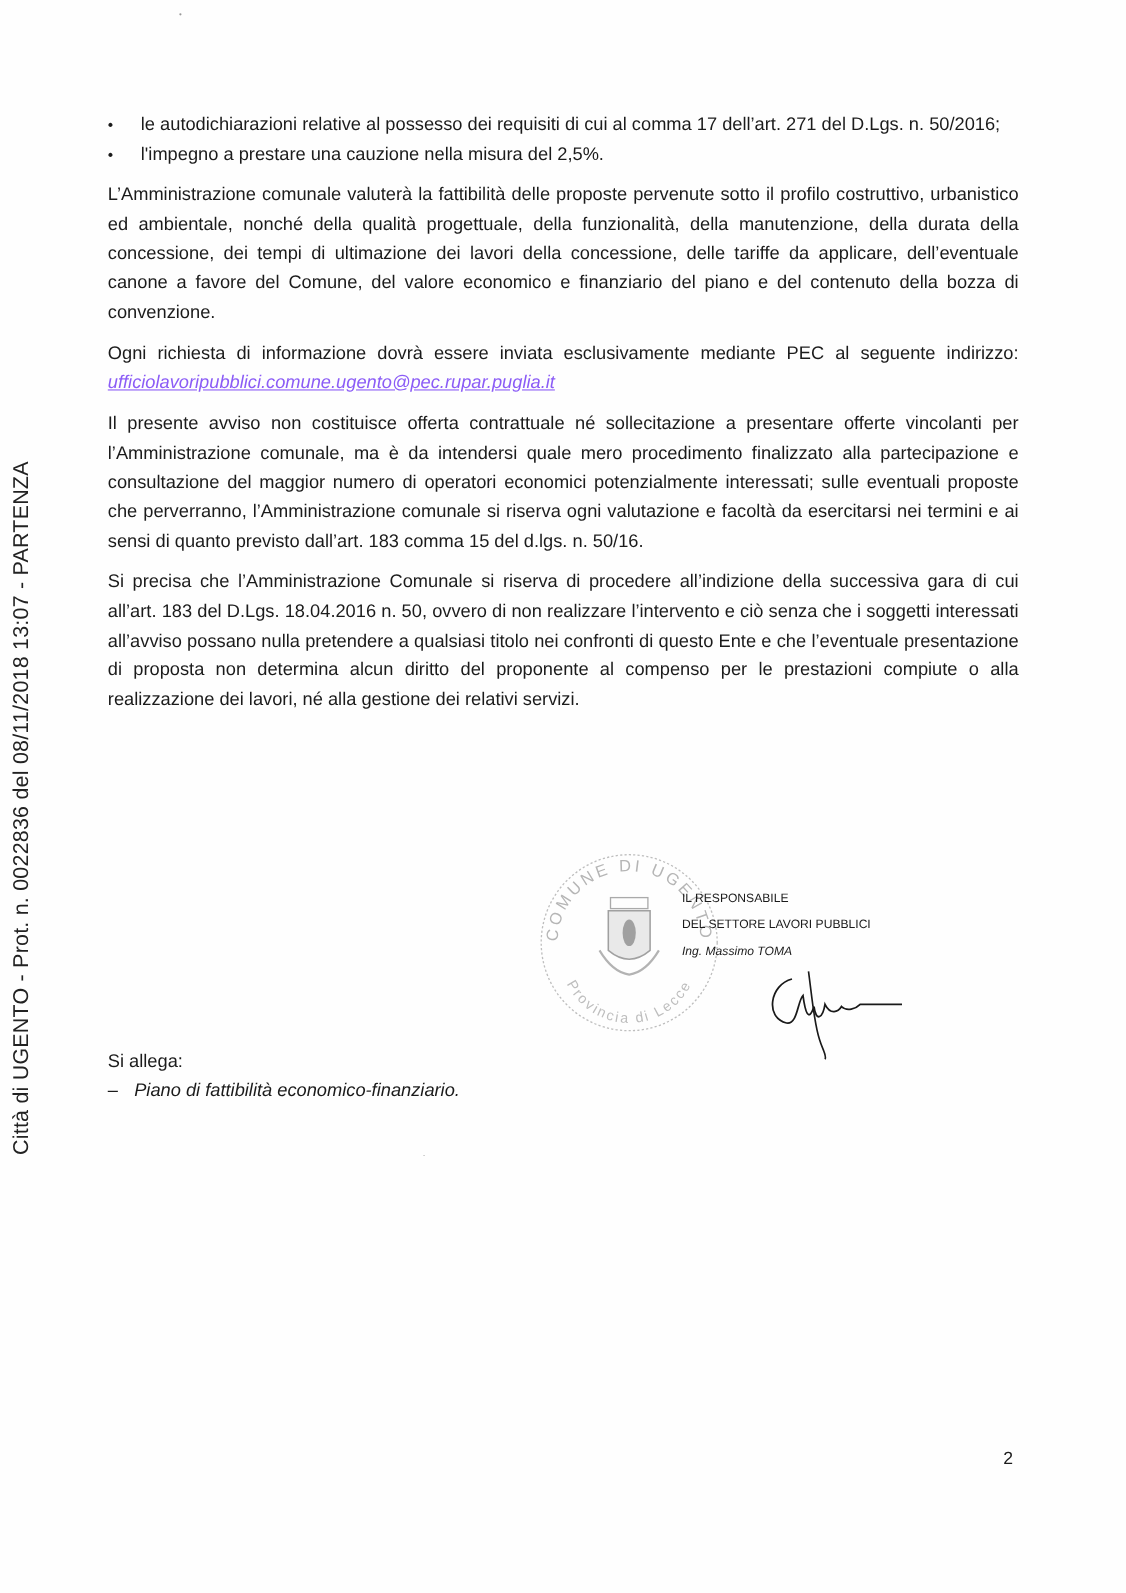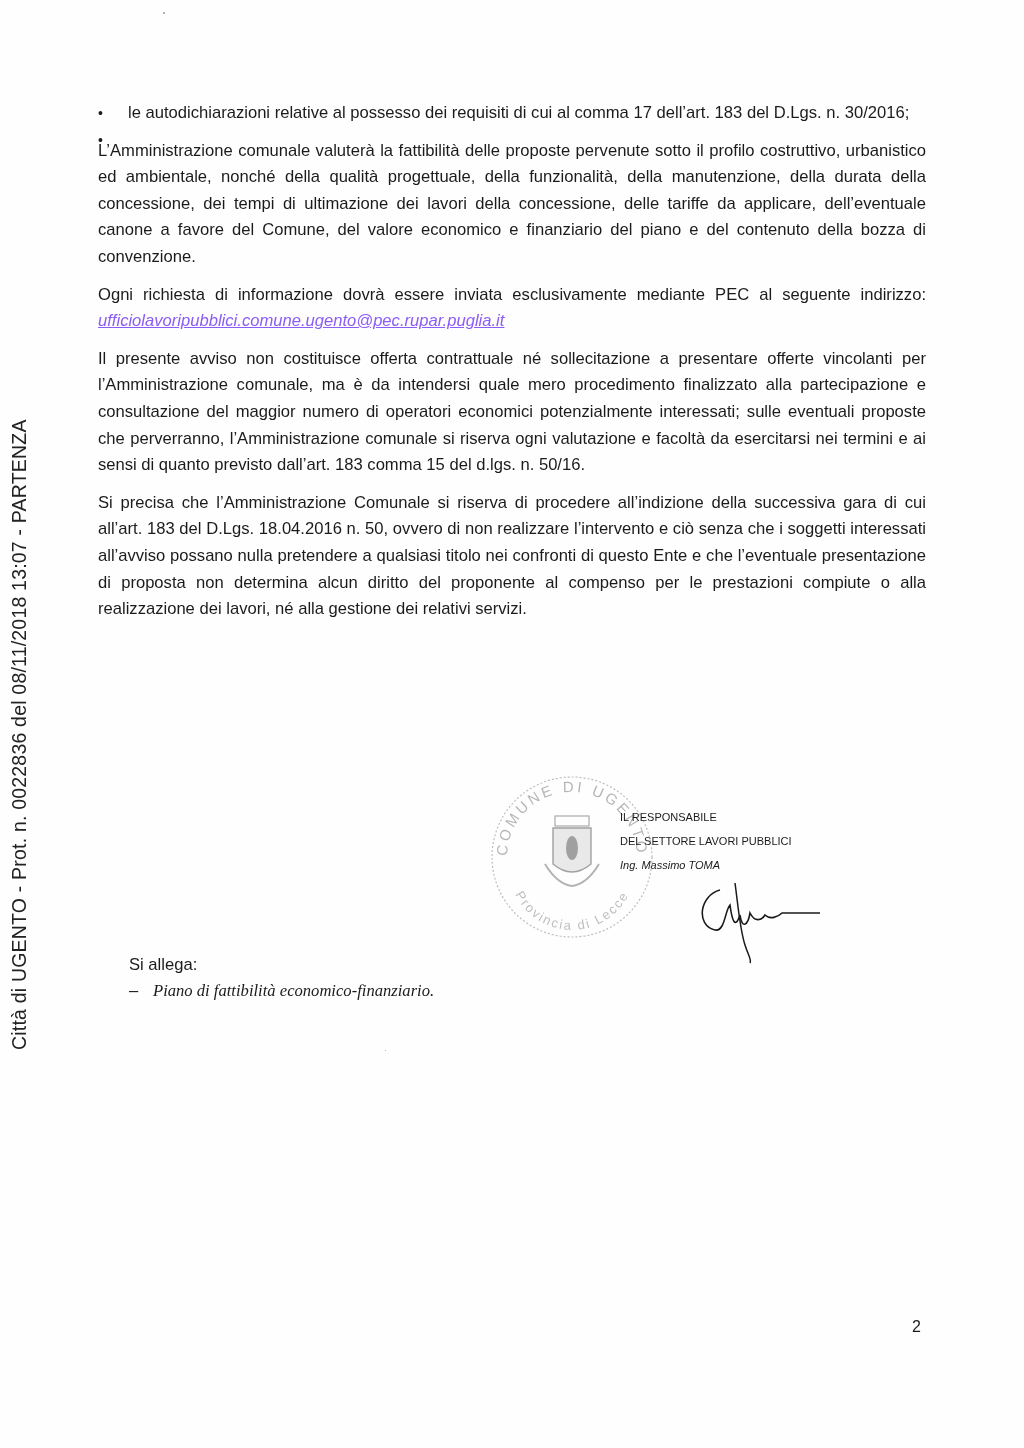--- a/index.html
+++ b/index.html
@@ -17,44 +17,45 @@
   ul.bullets li { position: relative; padding-left: 30px; text-align: justify; text-align-last: left; }
   ul.bullets li .dot { position: absolute; left: 0; top: 0; width: 30px; text-align: left; font-size: 14px; }
   .link { font-style: italic; text-decoration: underline; color: #8b5cf6; }
   .date-line { margin-top: 0; }
   .signature-block { position: absolute; left: 620px; top: 805px; width: 270px; text-align: left;
                      font-family: "Liberation Sans", sans-serif; font-size: 11px; line-height: 24px; color: #1b1b1b; }
   .signature-block .name { font-style: italic; }
   .seal { position: absolute; left: 487px; top: 772px; width: 170px; height: 170px; opacity: 0.55; }
   .signature { position: absolute; left: 690px; top: 875px; width: 140px; height: 90px; }
   .attach { position: absolute; left: 98px; top: 952px; font-family: "Liberation Sans", sans-serif;
-            font-size: 16.6px; line-height: 26px; color: #1b1b1b; margin-left: 31px; }
-  .attach .item { font-style: italic; font-family: Liberation Serif, serif; }
+            font-size: 16.6px; line-height: 26px; color: #1b1b1b; }
+  .attach .item { font-style: italic; }
   .attach .dash { display: inline-block; width: 24px; }
   .page-number { position: absolute; left: 912px; top: 1318px; font-size: 16px; color: #1b1b1b; }
   .speck { position: absolute; width: 2px; height: 2px; background: #999; border-radius: 1px; }
 </style>
 </head>
 <body>
 
 <div class="page">
 
   <span class="speck" style="left:163px; top:12px;"></span>
   <span class="speck" style="left:385px; top:1050px; width:1px; height:1px;"></span>
 
   <div class="side-stamp">Città di UGENTO - Prot. n. 0022836 del 08/11/2018 13:07 - PARTENZA</div>
 
   <div class="content">
     <ul class="bullets">
       <li>
         <span class="dot">•</span>
-        <span>le autodichiarazioni relative al possesso dei requisiti di cui al comma 17 dell’art. 183 del D.Lgs. n. 30/2016;</span>
+        <span>le autodichiarazioni relative al possesso dei requisiti di cui al comma 17 dell’art. 271 del D.Lgs. n. 50/2016;</span>
       </li>
       <li>
         <span class="dot">•</span>
+        <span>l'impegno a prestare una cauzione nella misura del 2,5%.</span>
       </li>
     </ul>
 
     <p>L’Amministrazione comunale valuterà la fattibilità delle proposte pervenute sotto il profilo costruttivo, urbanistico ed ambientale, nonché della qualità progettuale, della funzionalità, della manutenzione, della durata della concessione, dei tempi di ultimazione dei lavori della concessione, delle tariffe da applicare, dell’eventuale canone a favore del Comune, del valore economico e finanziario del piano e del contenuto della bozza di convenzione.</p>
 
     <p><span>Ogni richiesta di informazione dovrà essere inviata esclusivamente mediante PEC al seguente indirizzo: </span><a class="link">ufficiolavoripubblici.comune.ugento@pec.rupar.puglia.it</a></p>
 
     <p>Il presente avviso non costituisce offerta contrattuale né sollecitazione a presentare offerte vincolanti per l’Amministrazione comunale, ma è da intendersi quale mero procedimento finalizzato alla partecipazione e consultazione del maggior numero di operatori economici potenzialmente interessati; sulle eventuali proposte che perverranno, l’Amministrazione comunale si riserva ogni valutazione e facoltà da esercitarsi nei termini e ai sensi di quanto previsto dall’art. 183 comma 15 del d.lgs. n. 50/16.</p>
 
     <p>Si precisa che l’Amministrazione Comunale si riserva di procedere all’indizione della successiva gara di cui all’art. 183 del D.Lgs. 18.04.2016 n. 50, ovvero di non realizzare l’intervento e ciò senza che i soggetti interessati all’avviso possano nulla pretendere a qualsiasi titolo nei confronti di questo Ente e che l’eventuale presentazione di proposta non determina alcun diritto del proponente al compenso per le prestazioni compiute o alla realizzazione dei lavori, né alla gestione dei relativi servizi.</p>

